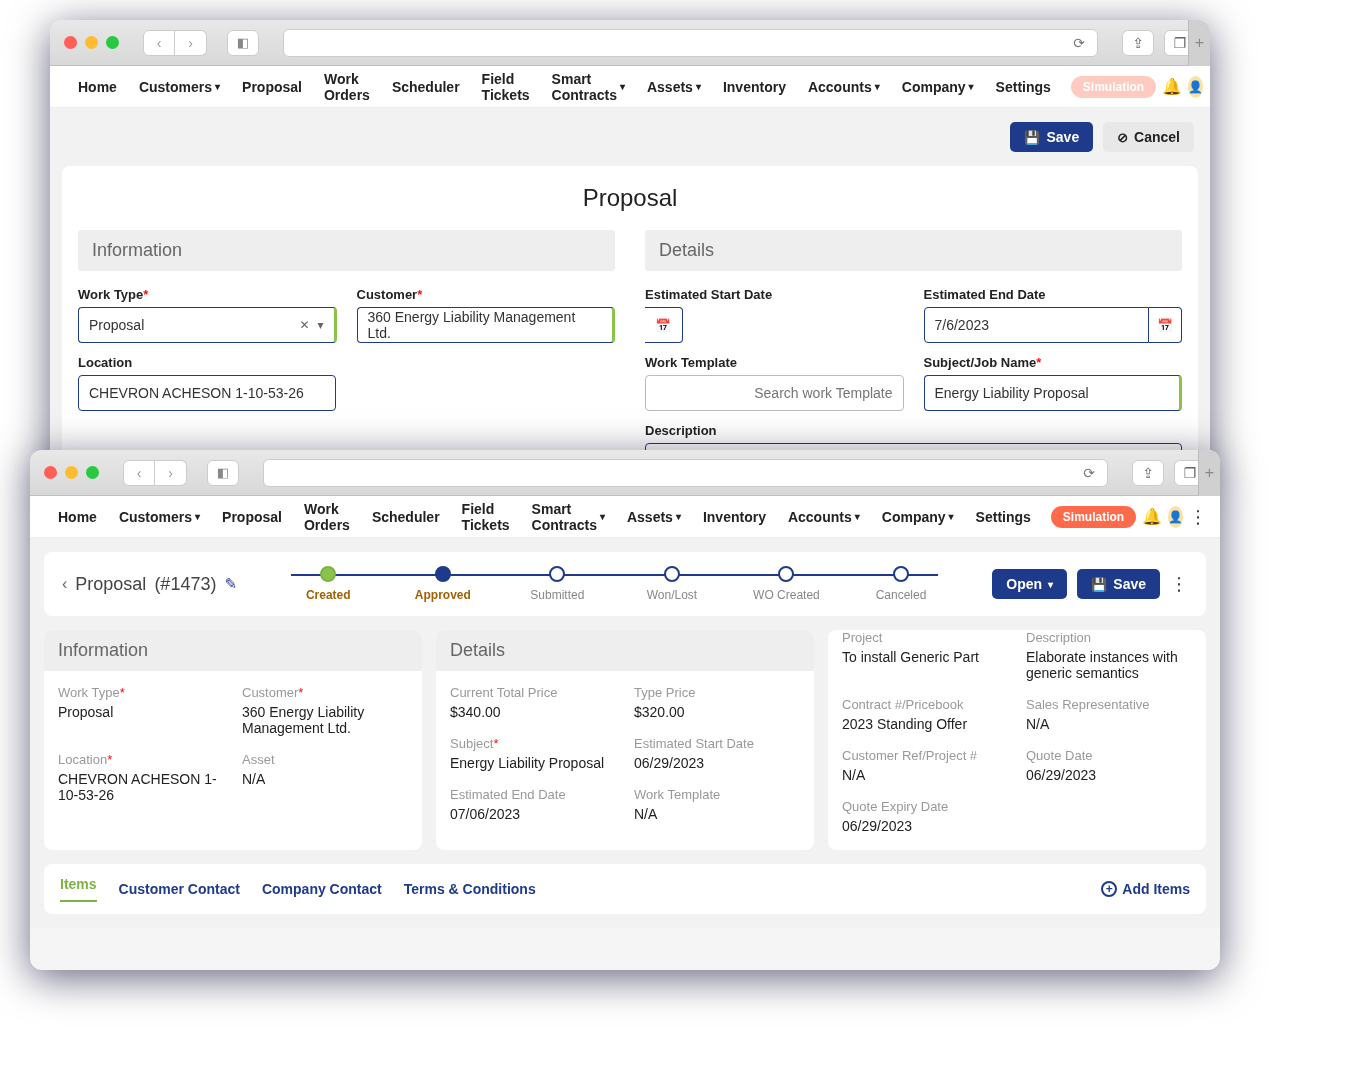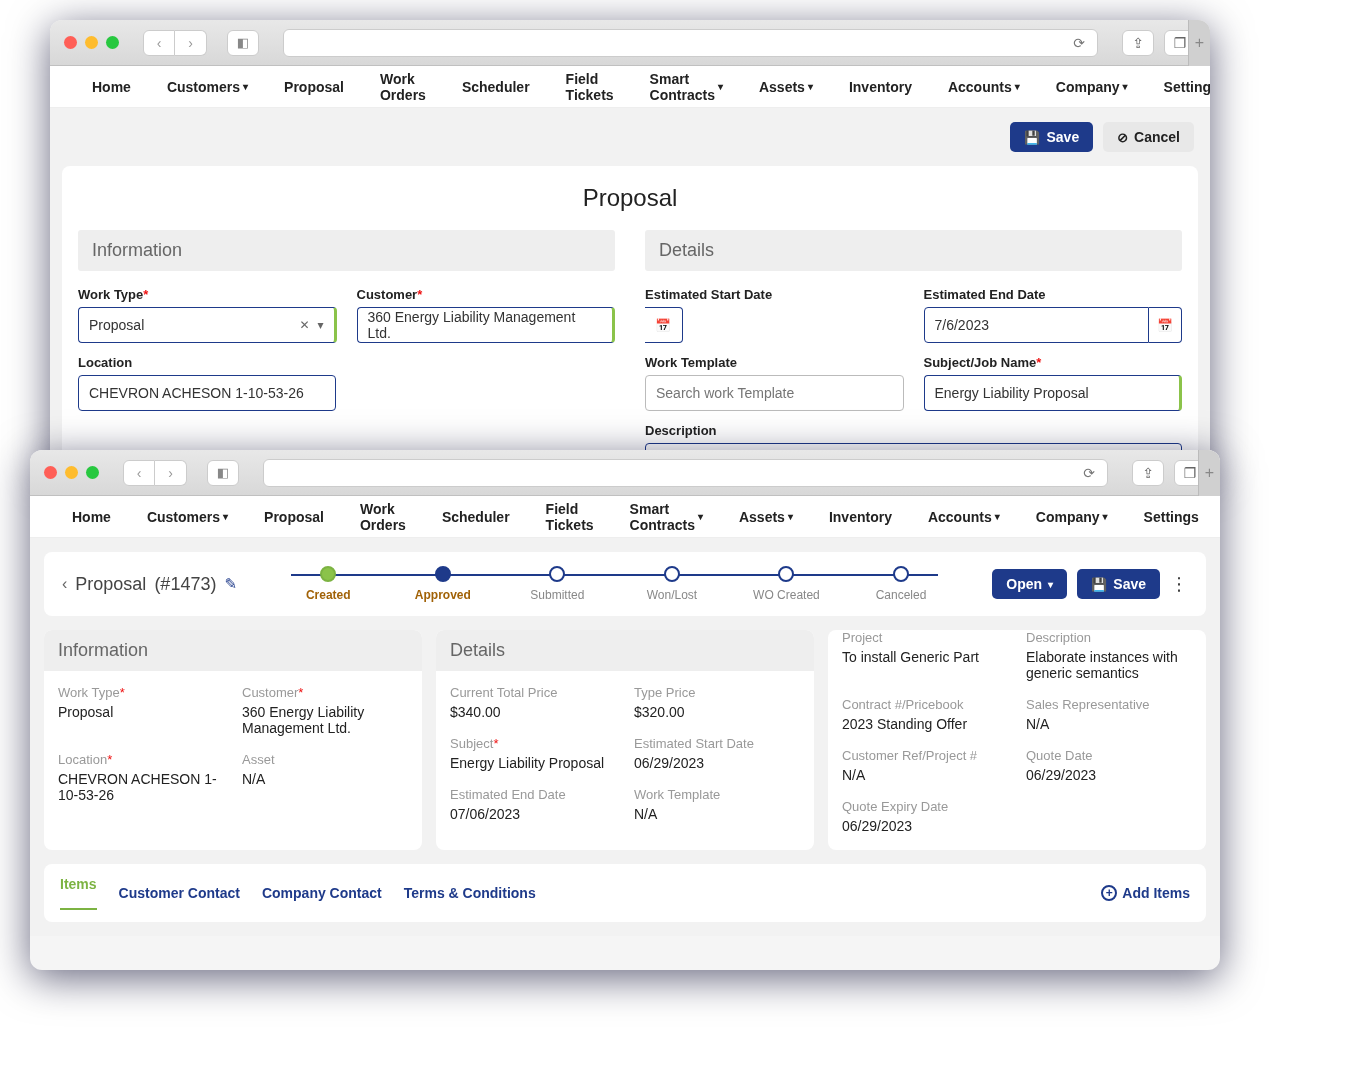--- a/index.html
+++ b/index.html
@@ -33,21 +33,21 @@
 .nav-arrows { display: flex; gap: 0; margin-left: 14px; }
 .nav-btn { width: 32px; height: 26px; background: #fff; border: 1px solid #ccc; display: flex; align-items: center; justify-content: center; font-size: 14px; color: #999; }
 .nav-btn:first-child { border-radius: 6px 0 0 6px; }
 .nav-btn:last-child { border-radius: 0 6px 6px 0; border-left: none; }
 .panel-btn { width: 32px; height: 26px; background: #fff; border: 1px solid #ccc; border-radius: 6px; display:flex; align-items:center; justify-content:center; margin-left: 10px; font-size:13px; color:#888; }
 .url-bar { flex: 1; height: 28px; background: #fff; border: 1px solid #ccc; border-radius: 6px; margin: 0 14px; display:flex; align-items:center; justify-content:flex-end; padding:0 12px; color:#777; font-size:14px; }
 .tb-right { display: flex; gap: 10px; }
 .tb-icon { width: 32px; height: 26px; background: #fff; border: 1px solid #ccc; border-radius: 6px; display:flex; align-items:center; justify-content:center; color:#666; font-size:14px; }
 .plus-corner { position:absolute; right:0; top:0; background:#d0d0d0; width:22px; height:46px; display:flex; align-items:center; justify-content:center; color:#888; font-size:16px; border-left:1px solid #bbb; }
 
-.appbar { height: 42px; background: #fff; display: flex; align-items: center; padding: 0 14px; border-bottom: 1px solid #eee; gap: 20px; font-size: 14px; }
+.appbar { height: 42px; background: #fff; display: flex; align-items: center; padding: 0 14px; border-bottom: 1px solid #eee; gap: 6px; font-size: 14px; }
 .logo { width: 36px; height: 28px; }
 .logo svg { width:100%; height:100%; }
 .nav-item { padding: 4px 8px; color: #222; font-weight: 600; font-size: 14px; cursor: pointer; display:flex; align-items:center; gap:3px; }
 .nav-item .chev { font-size: 10px; }
 .spacer { flex: 1; }
 .sim-badge { background: #ff6b4a; color: #fff; padding: 4px 12px; border-radius: 14px; font-size: 12px; font-weight: 600; }
 .sim-badge.faded { opacity: 0.35; }
 .bell { font-size: 16px; color:#222; }
 .avatar { width:22px; height:22px; background:#ffe0a3; border-radius:50%; display:flex; align-items:center; justify-content:center; font-size:12px; }
 .kebab { font-size: 18px; color:#333; letter-spacing:0; }
@@ -99,21 +99,21 @@
 .detail-card { background:#fff; border-radius:8px; padding:0 0 16px; flex:1; }
 .detail-card .section-header { margin:0 0 14px; border-radius:8px 8px 0 0; }
 .dc-body { padding:0 14px; }
 .dc-grid { display:grid; grid-template-columns:1fr 1fr; gap:16px 18px; }
 .dc-item { }
 .dc-label { font-size:13px; color:#999; margin-bottom:4px; }
 .dc-value { font-size:14px; color:#222; font-weight:500; }
 
 .tab-row { background:#fff; border-radius:8px; padding:12px 16px; display:flex; align-items:center; gap:22px; font-size:14px; }
 .tab { color:#1e3a8a; font-weight:600; cursor:pointer; }
-.tab.active { color:#7cb342; border-bottom:2px solid #7cb342; padding-bottom:16px; }
+.tab.active { color:#7cb342; border-bottom:2px solid #7cb342; padding-bottom:8px; }
 .add-items { color:#1e3a8a; font-weight:600; display:flex; align-items:center; gap:5px; margin-left:auto; }
 .add-items .plus { width:16px; height:16px; border:2px solid #1e3a8a; border-radius:50%; display:flex; align-items:center; justify-content:center; font-size:12px; }
 input, textarea { font-family: inherit; }
 </style>
 </head>
 <body>
 
 <div class="browser-window window1">
   <div class="titlebar">
     <div class="traffic">
@@ -235,21 +235,21 @@
                 <div class="form-input">
                     <span>7/6/2023</span>
                   </div>
                 <div class="input-addon">📅</div>
               </div>
             </div>
           </div>
           <div class="form-row">
             <div class="form-field">
               <label class="form-label">Work Template</label>
-              <input class="form-input light" style="color: rgb(170, 170, 170);" placeholder="Search work Template">
+              <input class="form-input light" style="color: rgb(170, 170, 170); text-align: right;" placeholder="Search work Template">
             </div>
             <div class="form-field">
               <label class="form-label"><span>Subject/Job Name</span><span class="required">*</span></label>
               <div class="form-input green-edge">
                   <span>Energy Liability Proposal</span>
                 </div>
             </div>
           </div>
           <div class="form-field">
             <label class="form-label">Description</label>

